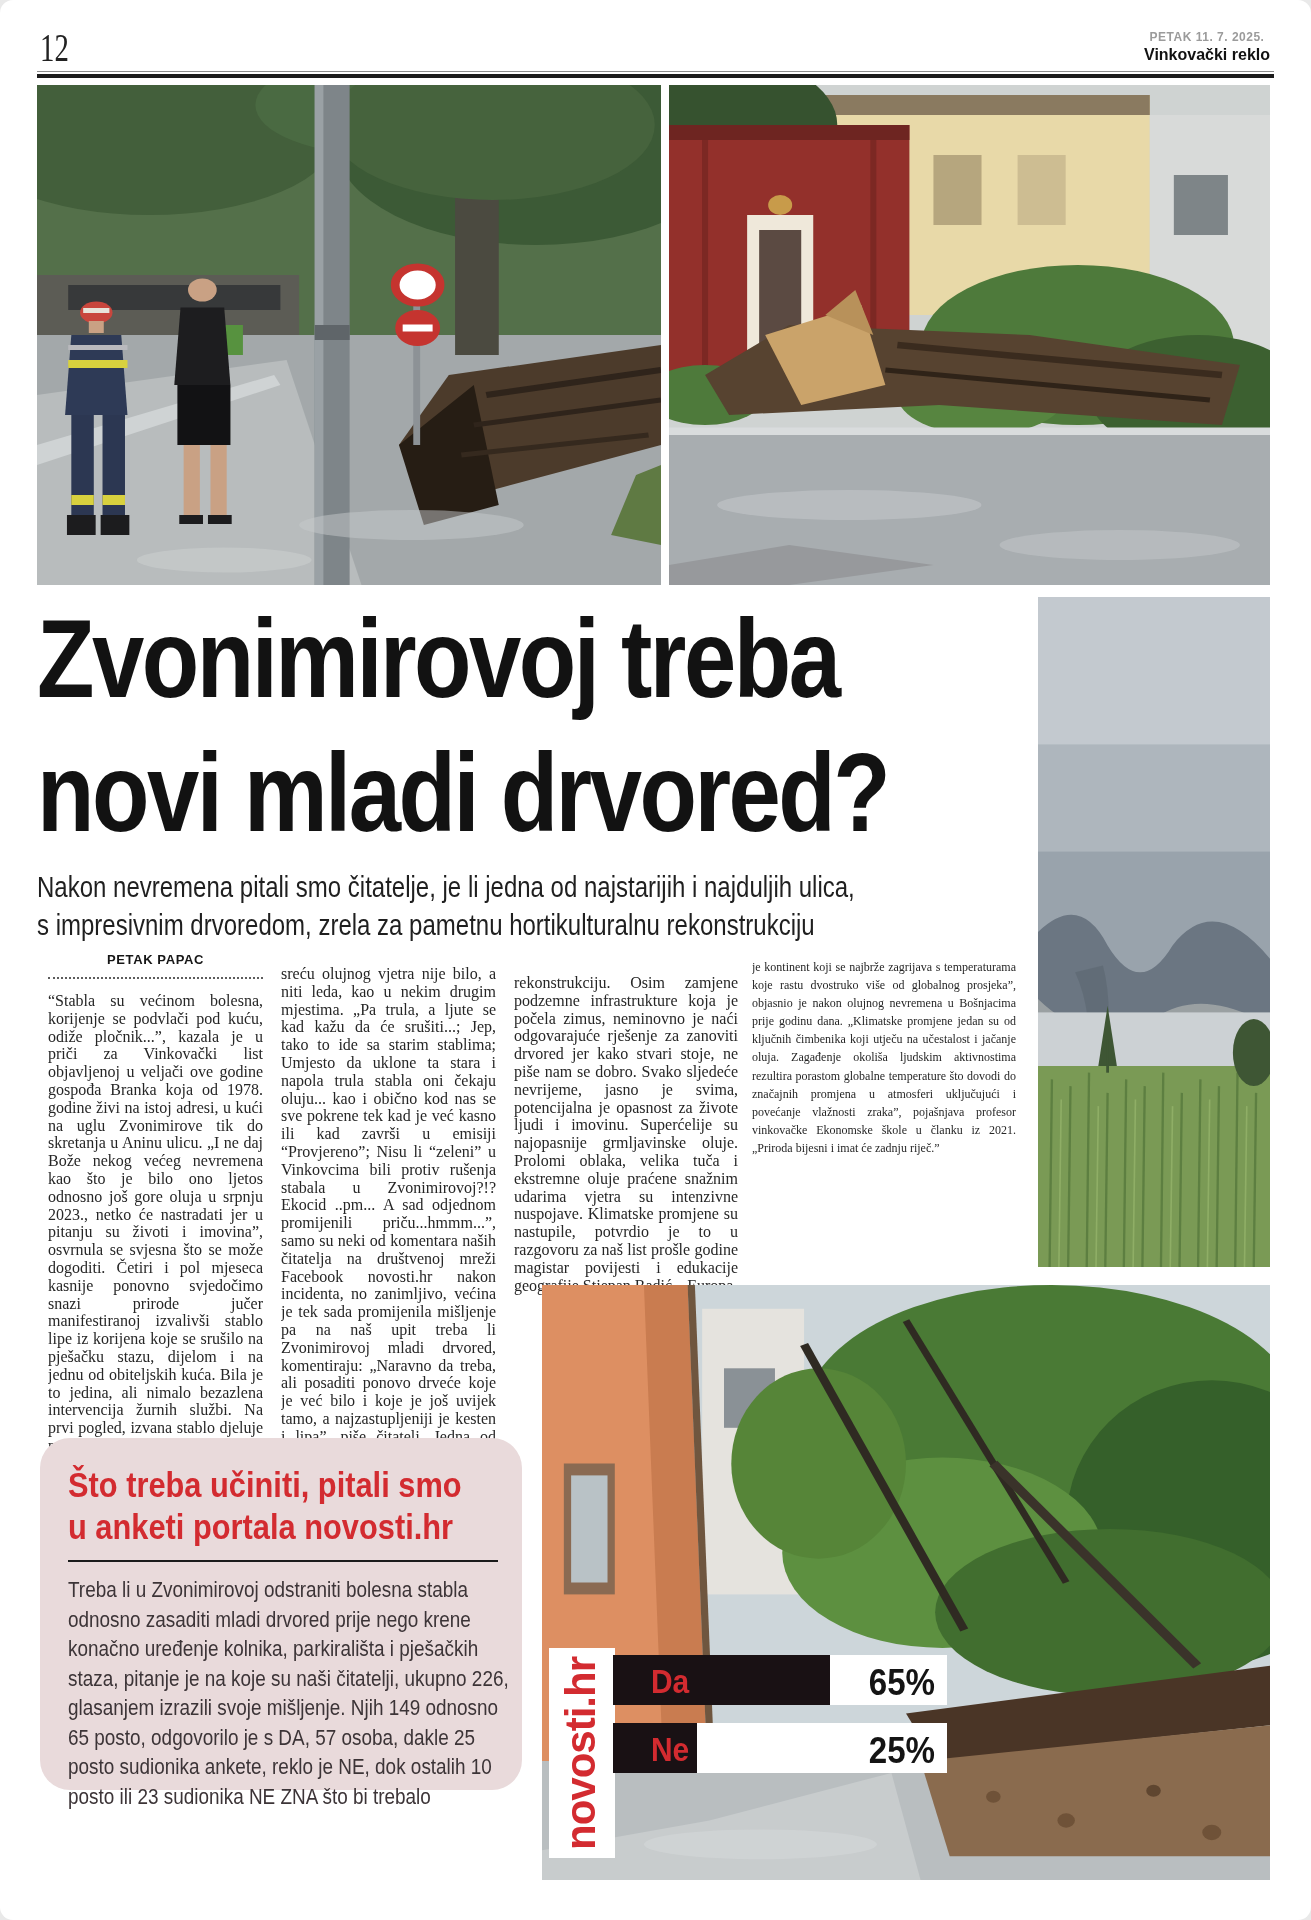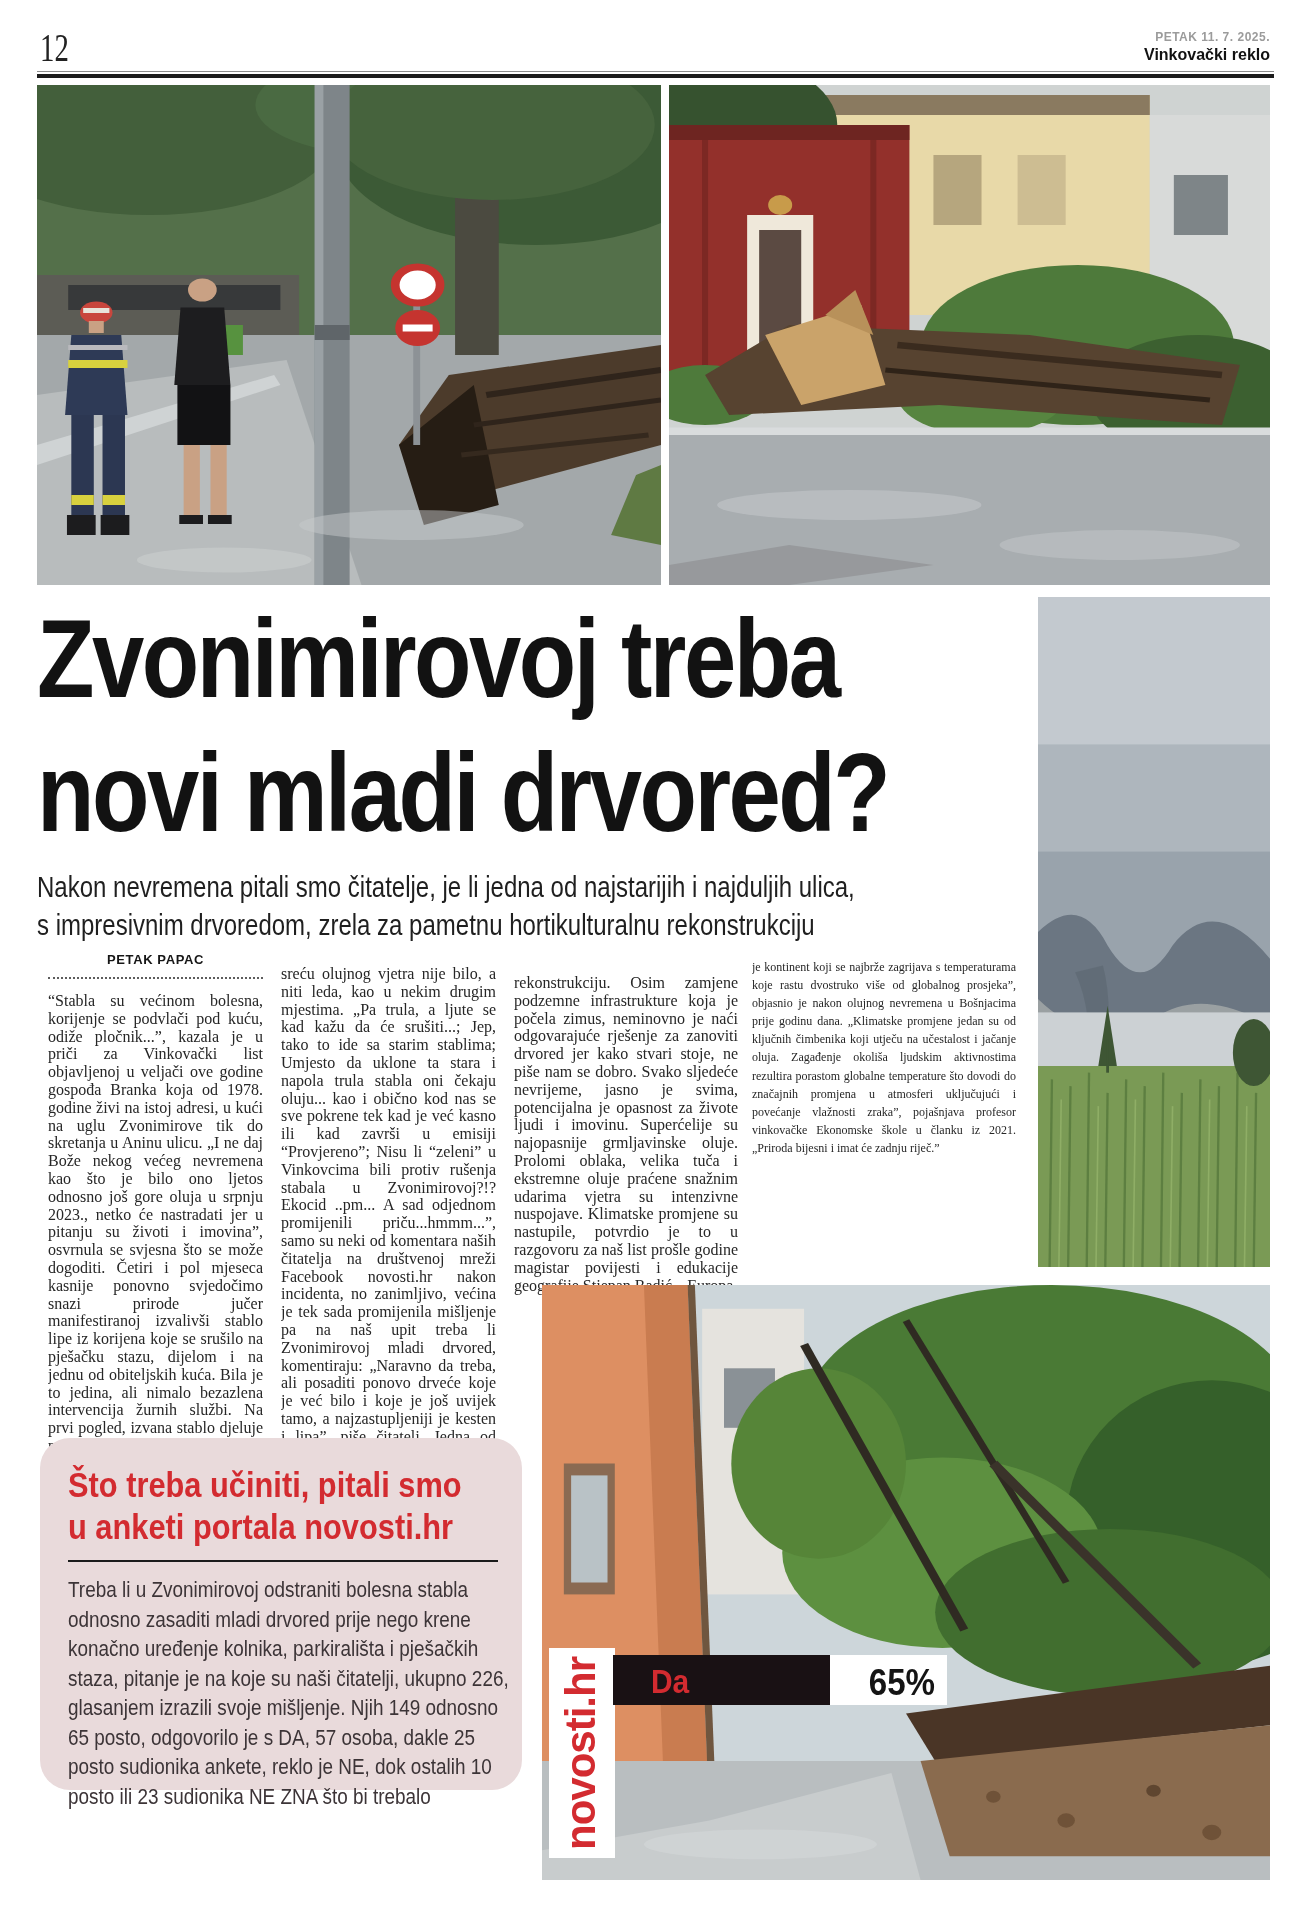--- a/index.html
+++ b/index.html
@@ -1,24 +1,24 @@
 <!DOCTYPE html>
 <html lang="hr"><head>
 <meta charset="utf-8">
 <style>
   html,body{margin:0;padding:0;background:#e9e9e9;}
   #page{position:relative;width:1311px;height:1920px;margin:0 auto;background:#ffffff;
-        font-family:"Liberation Sans",sans-serif;overflow:hidden;}
+        font-family:"Liberation Sans",sans-serif;overflow:hidden;border-radius:13px;}
   .abs{position:absolute;}
 
   
   .pageno{left:40px;top:24px;font-family:"Liberation Serif",serif;font-size:40px;color:#222;
           transform:scaleX(.72);transform-origin:0 0;font-weight:400;}
   .hdr-right{right:41px;top:30px;text-align:right;line-height:1.25;}
-  .hdr-date{font-size:12px;color:#9b9b9b;font-weight:bold;letter-spacing:.5px;}
+  .hdr-date{font-size:12px;color:#9b9b9b;font-weight:bold;letter-spacing:.5px;text-align:center;}
   .hdr-pub{font-size:16px;color:#111;font-weight:bold;}
   .rule-thin{left:37px;top:71px;width:1237px;height:1px;background:#8c8c8c;}
   .rule-thick{left:37px;top:74px;width:1237px;height:4px;background:#1c1c1c;}
 
   
   .photo{overflow:hidden;background:#9aa0a2;}
   .photo svg{display:block;width:100%;height:100%;}
 
   
   .headline{left:37px;top:592px;width:1240px;font-weight:bold;font-size:112px;line-height:134px;
@@ -265,20 +265,25 @@
 
   <div class="abs novosti-strip">
     <div class="novosti-label">novosti.hr</div>
   </div>
 
   <div class="abs poll-row" style="top:1655px;">
     <div class="poll-bar" style="width: 65%; background: rgb(25, 17, 20);"></div>
     <div class="poll-cat">Da</div>
     <div class="poll-val">65%</div>
   </div>
+  <div class="abs poll-row" style="top:1723px;">
+    <div class="poll-bar" style="width: 25%; background: rgb(25, 17, 20);"></div>
+    <div class="poll-cat">Ne</div>
+    <div class="poll-val">25%</div>
+  </div>
 
   <div class="abs pollbox">
     <div class="pollbox-title">
       <div>Što treba učiniti, pitali smo</div>
       <div>u anketi portala novosti.hr</div>
     </div>
     <div class="pollbox-rule"></div>
     <div class="pollbox-body">Treba li u Zvonimirovoj odstraniti bolesna stabla odnosno zasaditi mladi drvored prije nego krene konačno uređenje kolnika, parkirališta i pješačkih staza, pitanje je na koje su naši čitatelji, ukupno 226, glasanjem izrazili svoje mišljenje. Njih 149 odnosno 65 posto, odgovorilo je s DA, 57 osoba, dakle 25 posto sudionika ankete, reklo je NE, dok ostalih 10 posto ili 23 sudionika NE ZNA što bi trebalo</div>
   </div>
 

